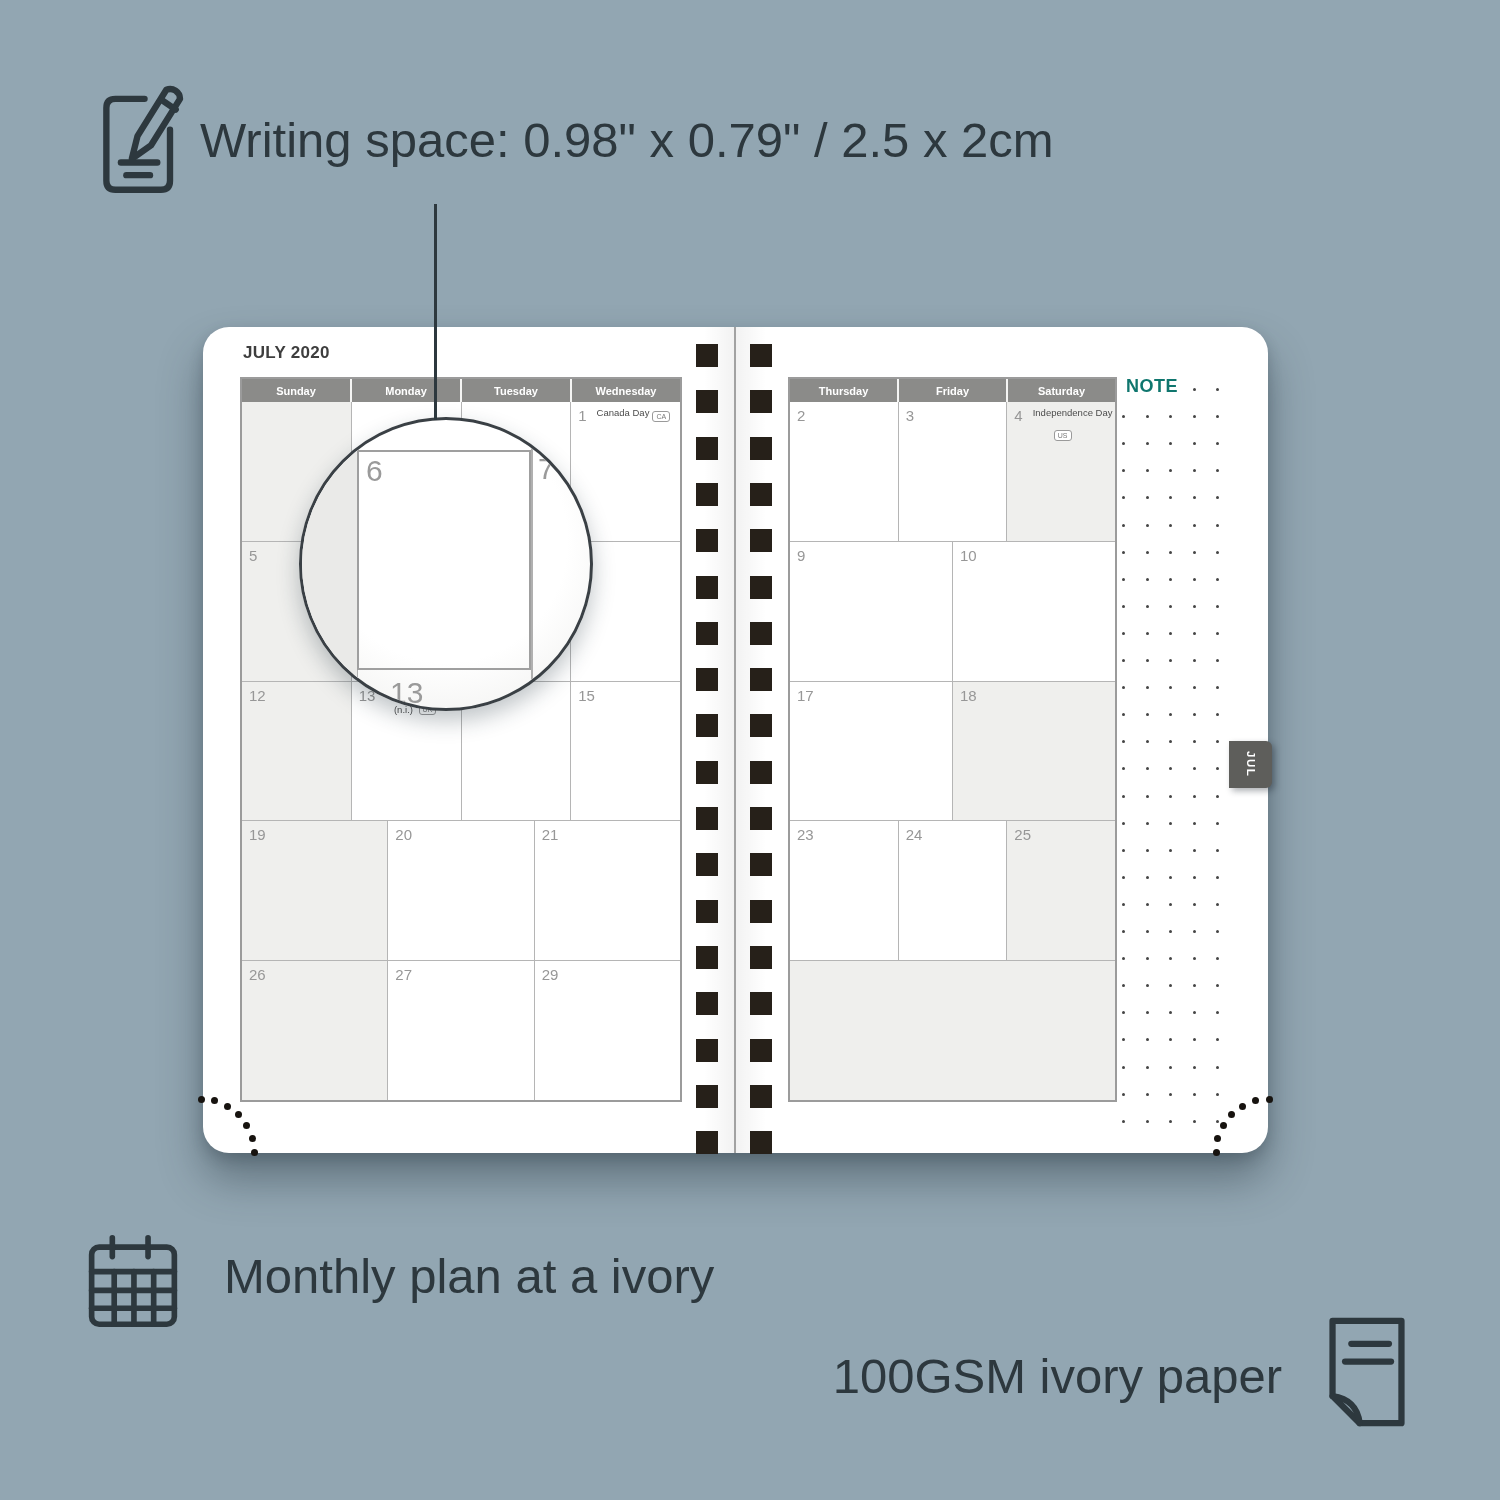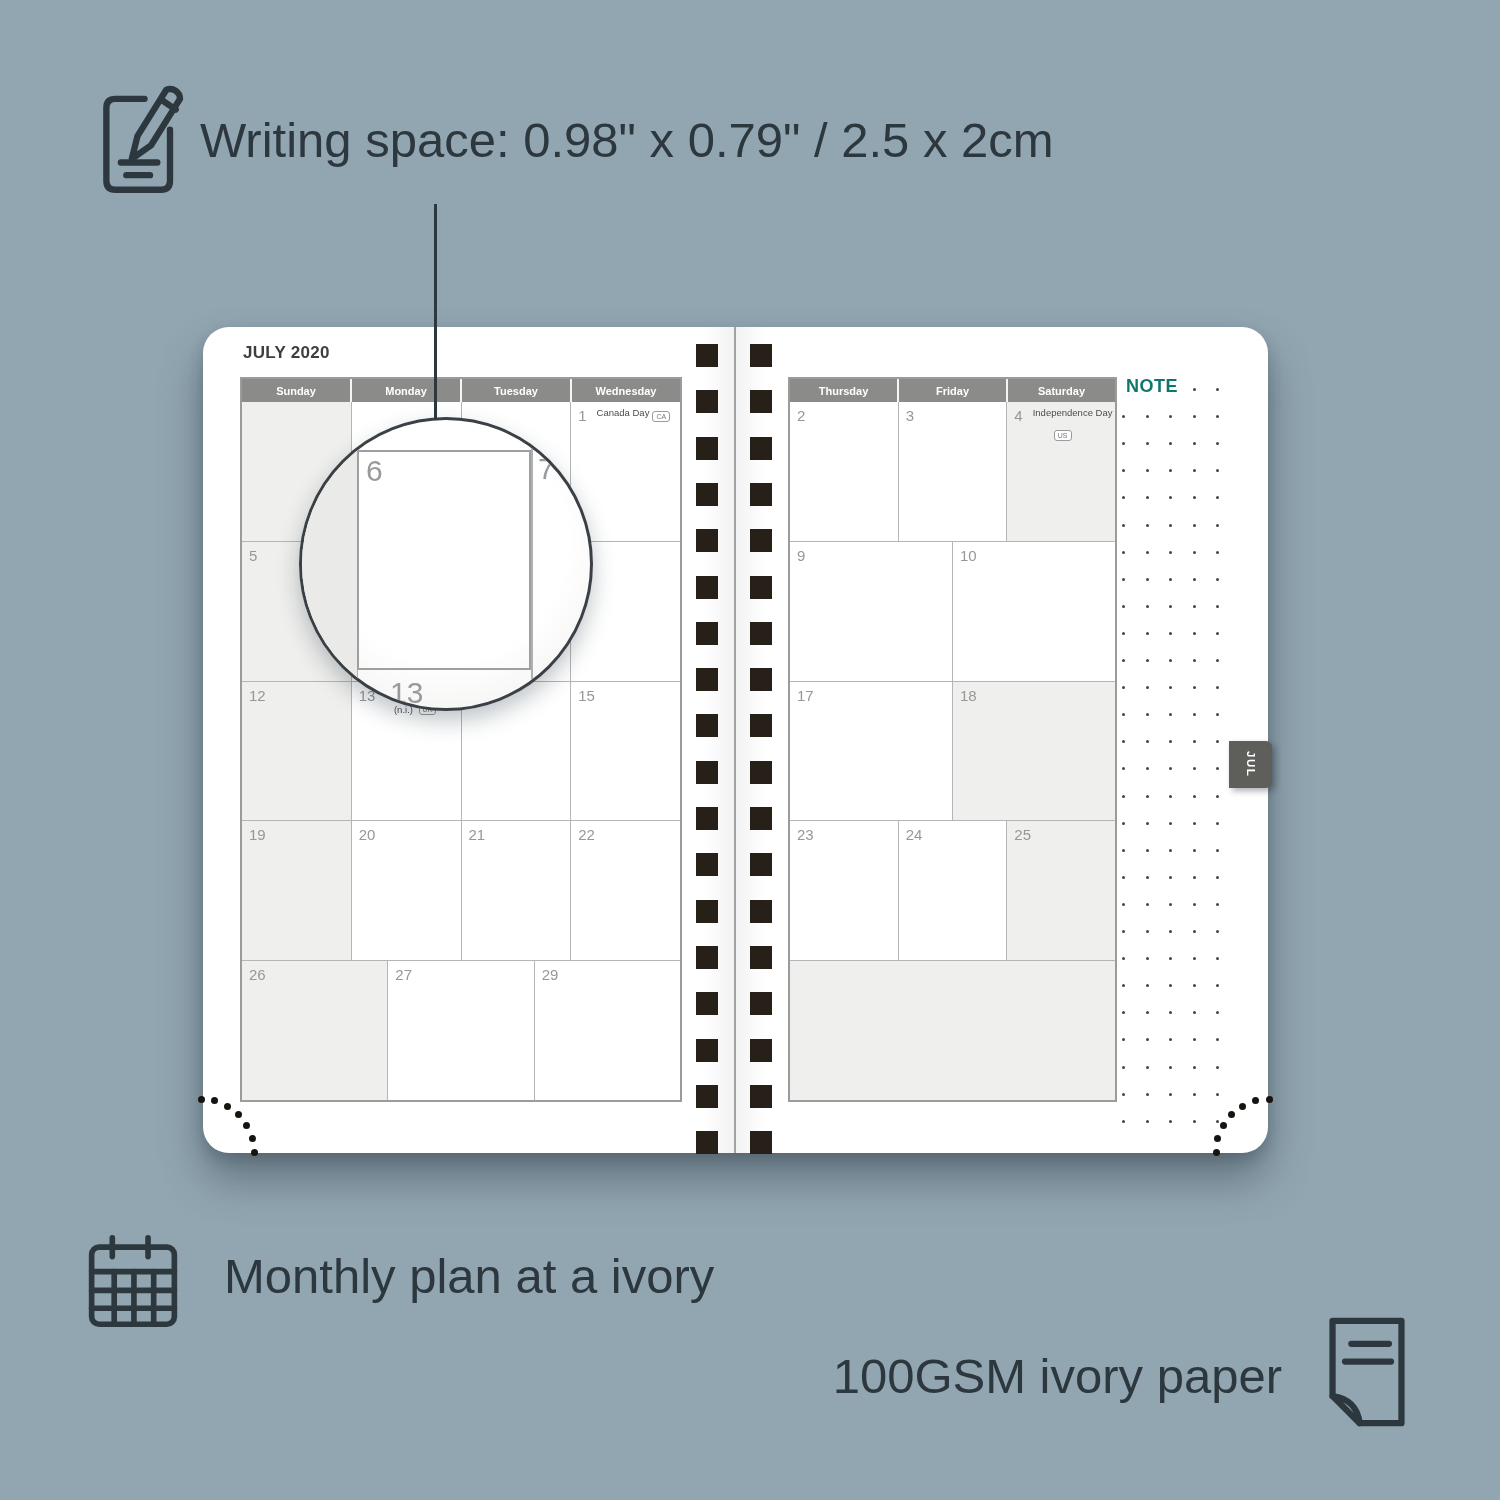--- a/index.html
+++ b/index.html
@@ -168,25 +168,20 @@
             </div>
           </div>
           <div class="cal-cell">
             <div class="cell-top">
               <span class="daynum">20</span>
             </div>
           </div>
           <div class="cal-cell">
             <div class="cell-top">
               <span class="daynum">21</span>
-            </div>
-          </div>
-          <div class="cal-cell">
-            <div class="cell-top">
-              <span class="daynum">22</span>
             </div>
           </div>
         </div>
         <div class="cal-row">
           <div class="cal-cell shaded">
             <div class="cell-top">
               <span class="daynum">26</span>
             </div>
           </div>
           <div class="cal-cell">

